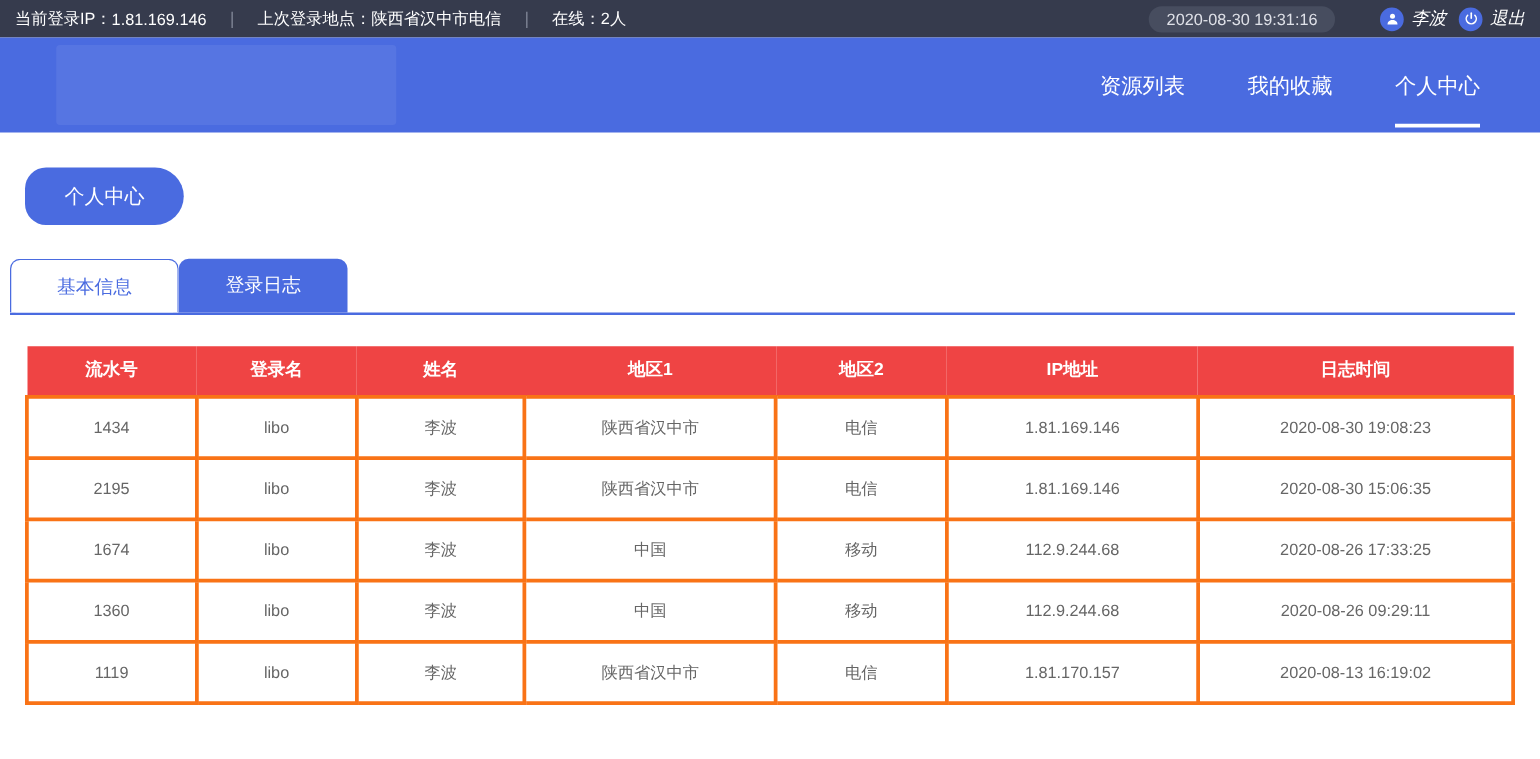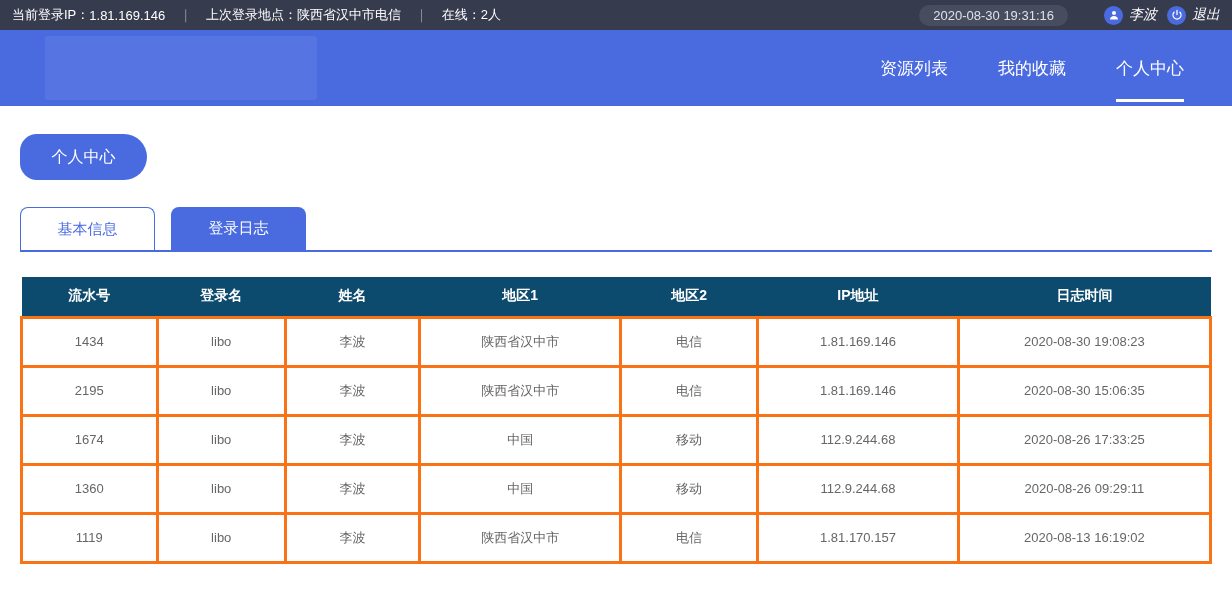--- a/index.html
+++ b/index.html
@@ -30,33 +30,33 @@
     display: flex; align-items: center; cursor: pointer; }
   .nav-item.active::after { content: ""; position: absolute; bottom: 4px; left: 50%;
     transform: translateX(-50%); width: 68px; height: 3px; background: #ffffff; }
 
   
   .title-pill { margin: 28px 0 0 20px; width: 127px; height: 46px; background: #4a6be0;
     color: #ffffff; font-size: 16px; border: none; cursor: pointer;
     border-radius: 22px 30px 30px 22px; display: flex; align-items: center;
     justify-content: center; }
 
-  .tabs { margin: 27px 20px 0 20px; display: flex; gap: 16px;
+  .tabs { margin: 27px 20px 0 8px; display: flex; 
     border-bottom: 2px solid #4a6be0; }
   .tab { width: 135px; height: 43px; display: flex; align-items: center;
     justify-content: center; font-size: 15px; cursor: pointer;
     border-radius: 8px 8px 0 0; }
   .tab.inactive { background: #ffffff; color: #4a6be0; border: 1px solid #4a6be0;
     border-bottom: none; }
   .tab.active { background: #4a6be0; color: #ffffff; }
 
   
   table { margin: 25px 20px 0 20px; width: 1192px; border-collapse: collapse;
     table-layout: fixed; }
-  thead th { background: #0c4a6e; color: #ffffff; font-size: 14px; font-weight: bold;
+  thead th { background: #ef4444; color: #ffffff; font-size: 14px; font-weight: bold;
     height: 40px; text-align: center; }
   tbody td { height: 49px; text-align: center; font-size: 13px; color: #666666;
     border: 3px solid #f97316; background: #ffffff; }
   col.c1 { width: 11.4%; } col.c2 { width: 10.8%; } col.c3 { width: 11.3%; }
   col.c4 { width: 16.9%; } col.c5 { width: 11.5%; } col.c6 { width: 16.9%; }
   col.c7 { width: 21.2%; }
 </style>
 </head>
 <body>
 

